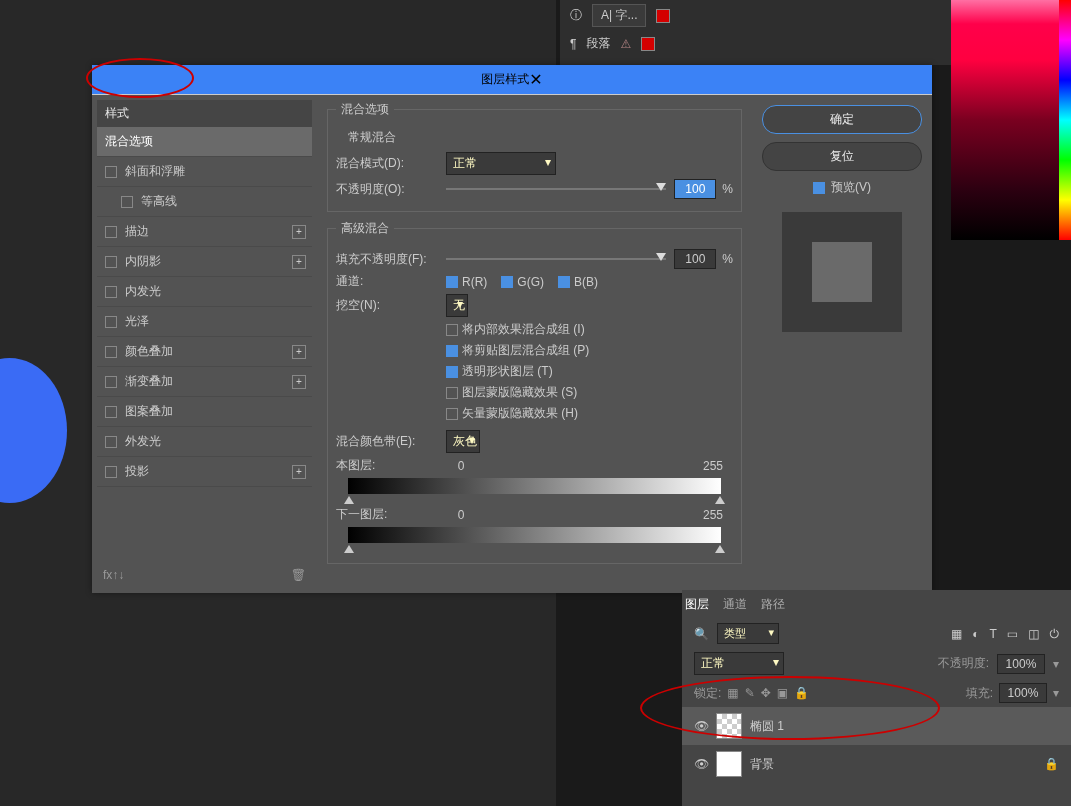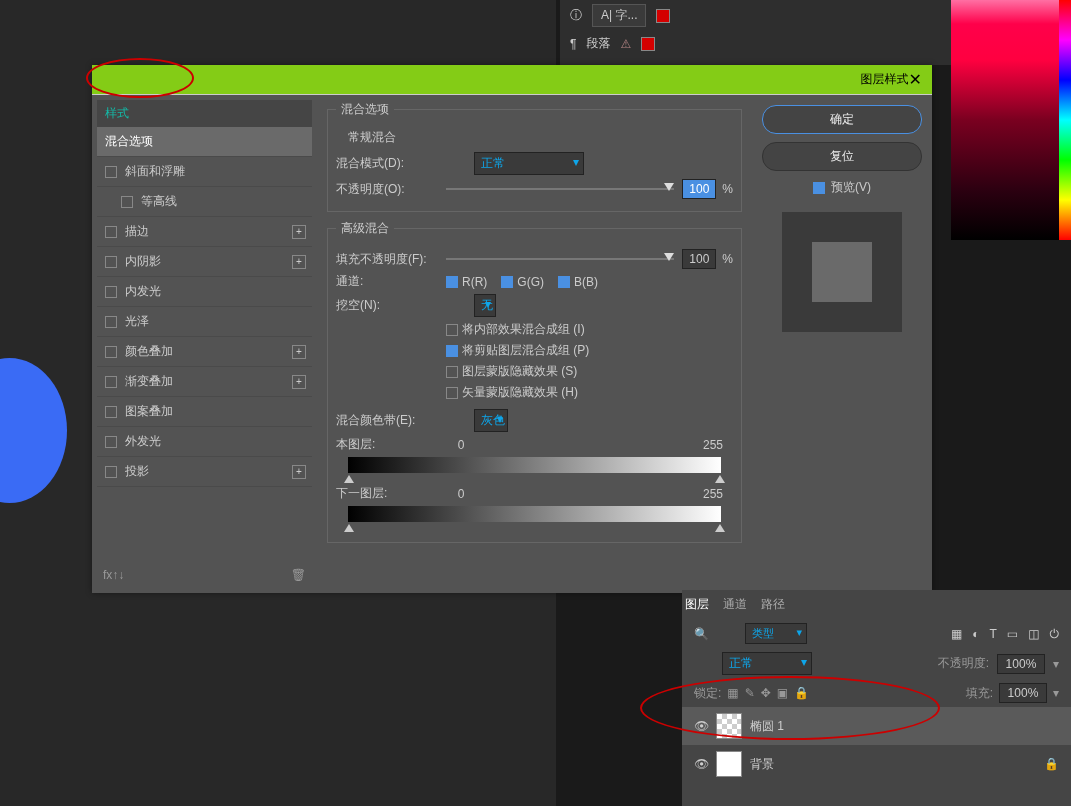--- a/index.html
+++ b/index.html
@@ -8,42 +8,42 @@
   .blue-circle { position: absolute; left: -48px; top: 358px; width: 115px; height: 145px; background: #3a6bf5; border-radius: 50%; }
   .top-panels { position: absolute; left: 560px; top: 0; right: 0; background: #2e2e2e; height: 65px; }
   .top-panels .info-row { display: flex; align-items: center; gap: 10px; color: #ccc; padding: 4px 10px; }
   .top-panels .char-box { border: 1px solid #555; padding: 2px 8px; background: #3a3a3a; }
   .top-panels .para-row { display: flex; align-items: center; gap: 10px; padding: 4px 10px; color: #ccc; }
   .warn-icon { color: #b88; }
   .swatch-red { width: 14px; height: 14px; background: #d40000; border: 1px solid #888; }
   .color-picker { position: absolute; right: 0; top: 0; width: 120px; height: 240px; background: linear-gradient(to bottom, #ff6fa3, #ff004a 10%, #ff0040 25%, #7a0020 50%, #2a0010 80%, #000 100%); }
   .hue-strip { position: absolute; right: 0; top: 0; width: 12px; height: 240px; background: linear-gradient(to bottom, #ff0000, #ff00ff, #0000ff, #00ffff, #00ff00, #ffff00, #ff0000); }
   .dialog { position: absolute; left: 92px; top: 65px; width: 840px; height: 528px; background: #fff; box-shadow: 0 0 6px rgba(0,0,0,.4); }
-  .titlebar { height: 30px; display: flex; justify-content: flex-end; align-items: center; padding: 0 10px; background: #84cc16; border-bottom: 1px solid #ccc; }
+  .titlebar { height: 30px; display: flex; justify-content: center; align-items: center; padding: 0 10px; background: #3b82f6; border-bottom: 1px solid #ccc; }
   .titlebar .title { }
   .titlebar .close { font-size: 16px; cursor: pointer; }
   .dialog-body { display: flex; background: #535353; height: calc(100% - 30px); }
   .left-panel { width: 225px; display: flex; flex-direction: column; padding: 5px; }
-  .left-panel .header-row { background: #454545; color: #14b8a6; padding: 5px 8px; }
+  .left-panel .header-row { background: #454545; color: #e5e5e5; padding: 5px 8px; }
   .left-panel .item { display: flex; align-items: center; padding: 6px 8px; color: #ccc; border-bottom: 1px solid #4a4a4a; position: relative; }
   .left-panel .item.selected { background: #6a6a6a; color: #fff; }
   .left-panel .item .cb { width: 12px; height: 12px; border: 1px solid #888; margin-right: 8px; }
   .left-panel .item .plus { position: absolute; right: 6px; border: 1px solid #888; width: 14px; height: 14px; display: flex; align-items: center; justify-content: center; font-size: 10px; }
   .left-panel .footer { margin-top: auto; display: flex; align-items: center; justify-content: space-between; padding: 6px; color: #999; }
   .center-panel { flex: 1; padding: 6px 10px; color: #ccc; }
   .center-panel fieldset { border: 1px solid #666; padding: 8px; margin-bottom: 8px; }
   .center-panel legend { padding: 0 5px; color: #ccc; }
   .center-panel .sect-title { margin: 3px 0 6px 12px; color: #ccc; }
   .row { display: flex; align-items: center; margin: 4px 0; }
   .row .label { width: 110px; text-align: left; padding-right: 8px; }
-  .select { background: #3a3a3a; border: 1px solid #222; color: #0ea5e9; padding: 2px 2px 2px 6px; position: relative; margin-left: 28px; }
+  .select { background: #3a3a3a; border: 1px solid #222; color: #fef9c3; padding: 2px 2px 2px 6px; position: relative; }
   .select::after { content: '▾'; position: absolute; right: 4px; }
   .slider-track { flex: 1; height: 2px; background: #777; position: relative; margin-right: 8px; }
   .slider-thumb { position: absolute; right: 0; top: -5px; width: 0; height: 0; border-left: 5px solid transparent; border-right: 5px solid transparent; border-top: 8px solid #ddd; }
-  .num-input { width: 34px; background: #3a3a3a; border: 1px solid #222; color: #ccc; text-align: center; padding: 2px; }
+  .num-input { width: 42px; background: #3a3a3a; border: 1px solid #222; color: #ccc; text-align: center; padding: 2px; }
   .num-input.selected { background: #4a90e2; color: #fff; }
   .pct { margin-left: 6px; }
   .cb-inline { display: flex; align-items: center; margin-right: 14px; }
   .cb-inline .cb { width: 12px; height: 12px; border: 1px solid #888; margin-right: 4px; }
   .cb-inline .cb.checked { background: #4a90e2; border-color: #4a90e2; }
   .blend-slider { height: 16px; background: linear-gradient(to right, #000, #fff); position: relative; margin: 4px 12px 12px 12px; }
   .blend-slider .btm-left { position: absolute; left: -4px; bottom: -10px; width: 0; height: 0; border-left: 5px solid transparent; border-right: 5px solid transparent; border-bottom: 8px solid #ccc; }
   .blend-slider .btm-right { position: absolute; right: -4px; bottom: -10px; width: 0; height: 0; border-left: 5px solid transparent; border-right: 5px solid transparent; border-bottom: 8px solid #ccc; }
   .right-panel { width: 180px; padding: 10px; display: flex; flex-direction: column; gap: 8px; }
   .btn { background: #444; border: 1px solid #333; border-radius: 14px; color: #eee; text-align: center; padding: 5px 0; cursor: pointer; }
@@ -220,20 +220,27 @@
         <div class="row">
             <span class="label"></span>
             <span class="cb-inline">
               <span class="cb checked"></span>
               <span>将剪贴图层混合成组 (P)</span>
             </span>
           </div>
         <div class="row">
             <span class="label"></span>
             <span class="cb-inline">
+              <span class="cb checked"></span>
+              <span>透明形状图层 (T)</span>
+            </span>
+          </div>
+        <div class="row">
+            <span class="label"></span>
+            <span class="cb-inline">
               <span class="cb"></span>
               <span>图层蒙版隐藏效果 (S)</span>
             </span>
           </div>
         <div class="row">
             <span class="label"></span>
             <span class="cb-inline">
               <span class="cb"></span>
               <span>矢量蒙版隐藏效果 (H)</span>
             </span>

